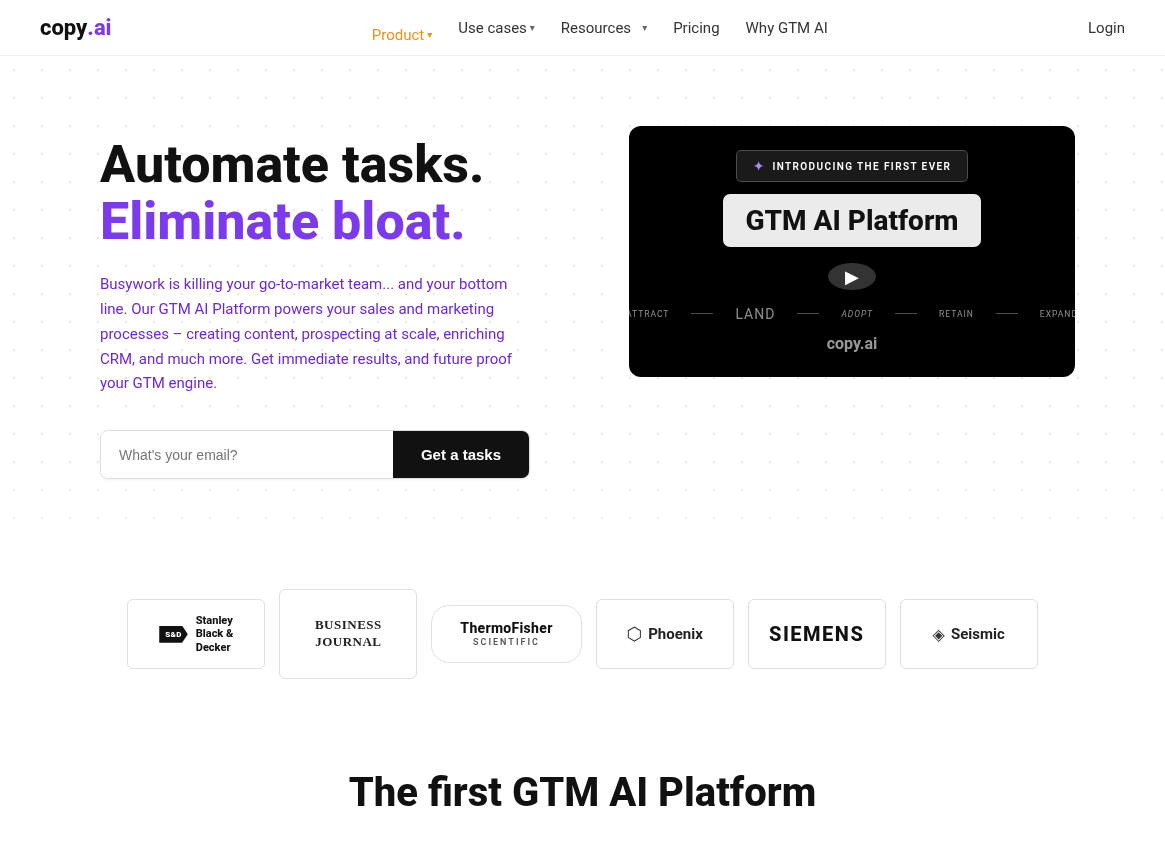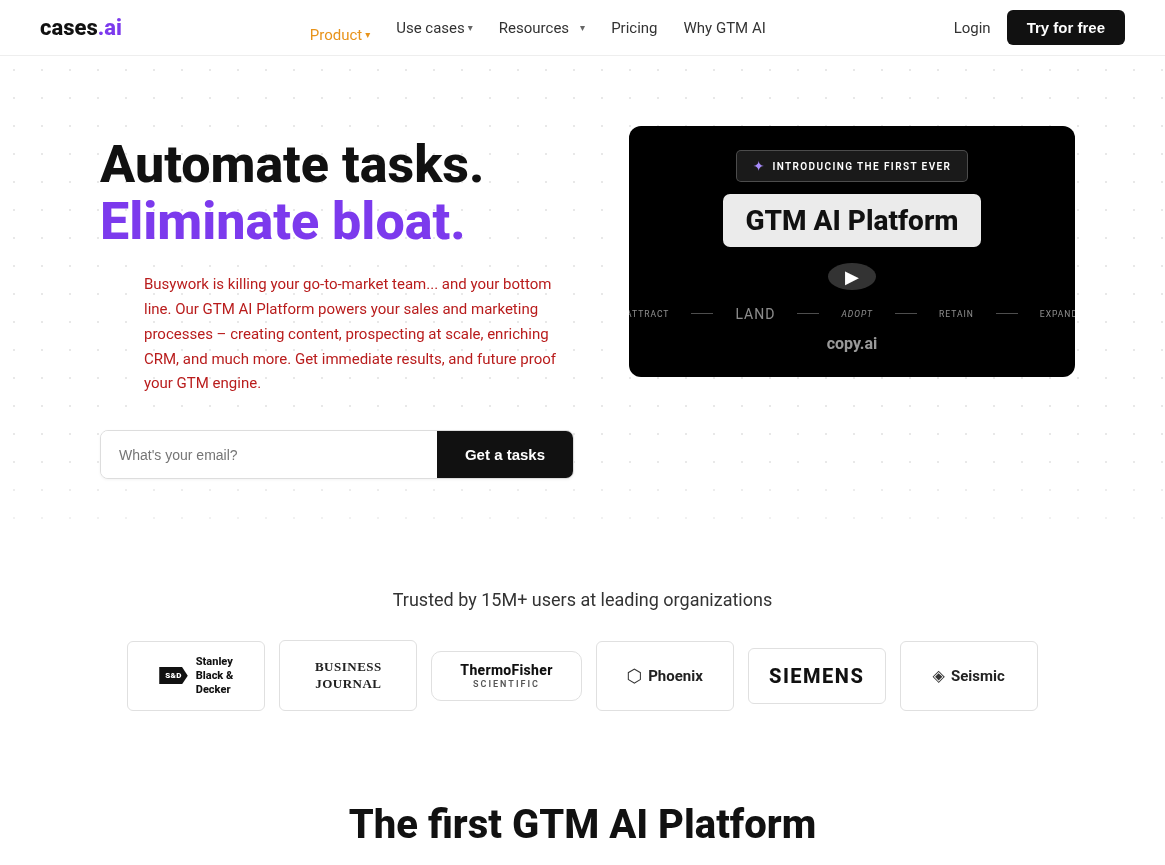--- a/index.html
+++ b/index.html
@@ -13,21 +13,21 @@
     }
     .nav-link { font-size: 15px; color: #333; text-decoration: none; cursor: pointer; display: flex; align-items: center; gap: 4px; }
     .nav-login { font-size: 15px; color: #333; cursor: pointer; }
     .nav-try { background: #111; color: #fff; border: none; border-radius: 6px; padding: 9px 20px; font-size: 15px; font-weight: 600; cursor: pointer; }
   </style>
 </head>
 <body>
 
 <nav>
   <div style="display:flex;align-items:center;gap:0;font-size:22px;font-weight:800;cursor:pointer;">
-    <span style="color:#111;">cases</span>
+    <span style="color:#111;">copy</span>
       <span style="color:#7c3aed;">.ai</span>
   </div>
 
   <div style="display:flex;gap:26px;align-items:center;">
     <a class="nav-link" style="color:#e8931a;display:flex;align-items:center;gap:3px;margin-top:14px;">
       <span>Product</span>
       <span style="font-size:10px;">▾</span>
     </a>
     <a class="nav-link" style="display:flex;align-items:center;gap:3px;">
       <span>Use cases</span>
@@ -40,38 +40,37 @@
     <a class="nav-link">
       <span>Pricing</span>
     </a>
     <a class="nav-link">
       <span>Why GTM AI</span>
     </a>
   </div>
 
   <div style="display:flex;align-items:center;gap:16px;">
     <span class="nav-login">Login</span>
-    <button class="nav-try">Try for free</button>
   </div>
 </nav>
 
 <section style="position:relative;overflow:hidden;background:#fff;">
 
   <div style="position:absolute;top:0;left:0;right:0;height:560px;background-image:radial-gradient(circle,#ccc 1px,transparent 1px);background-size:28px 28px;opacity:0.45;z-index:0;"></div>
 
   <div style="position:absolute;top:400px;left:0;right:0;height:160px;background:linear-gradient(to bottom,transparent,#fff);z-index:1;pointer-events:none;"></div>
 
   <div style="position:relative;z-index:2;display:flex;align-items:flex-start;justify-content:space-between;padding:70px 90px 60px 100px;max-width:1165px;margin:0 auto;gap:40px;">
 
     <div style="max-width:500px;padding-top:10px;flex-shrink:0;">
       <h1 style="font-size:52px;font-weight:800;line-height:1.1;color:#111;">
         <span>Automate tasks.</span><br>
         <span style="color:#7c3aed;">Eliminate bloat.</span>
       </h1>
-      <p style="margin-top:22px;font-size:15px;color:#b91c1c;line-height:1.65;max-width:430px;margin-left:44px;">Busywork is killing your go-to-market team... and your bottom line. Our GTM AI Platform powers your sales and marketing processes – creating content, prospecting at scale, enriching CRM, and much more. Get immediate results, and future proof your GTM engine.</p>
+      <p style="margin-top:22px;font-size:15px;color:#6d28d9;line-height:1.65;max-width:430px;">Busywork is killing your go-to-market team... and your bottom line. Our GTM AI Platform powers your sales and marketing processes – creating content, prospecting at scale, enriching CRM, and much more. Get immediate results, and future proof your GTM engine.</p>
 
       <div style="display:flex;margin-top:34px;border:1px solid #ddd;border-radius:8px;overflow:hidden;background:#fff;box-shadow:0 1px 3px rgba(0,0,0,0.05);">
         <input type="email" style="flex: 1 1 0%; border: none; padding: 15px 18px; font-size: 14px; color: rgb(136, 136, 136); outline: none;" placeholder="What's your email?">
         <button style="background:#111;color:#fff;border:none;padding:15px 28px;font-size:15px;font-weight:700;cursor:pointer;white-space:nowrap;">Get a tasks</button>
       </div>
     </div>
 
     <div style="flex-shrink:0;width:446px;margin-top:0;">
       <div style="background:#000;border-radius:12px;overflow:hidden;width:100%;aspect-ratio:16/9;display:flex;flex-direction:column;align-items:center;justify-content:center;cursor:pointer;padding:24px;">
 
@@ -101,50 +100,49 @@
         </div>
 
         <div style="font-size:16px;font-weight:700;color:rgba(255,255,255,0.6);">copy.ai</div>
       </div>
     </div>
 
   </div>
 </section>
 
 <section style="background:#fff;padding:50px 40px 30px;text-align:center;">
-  <p style="font-size:18px;color:#333;font-weight:400;margin-bottom:30px;">Trusted by 15M+ users at leading organizations</p>
 
   <div style="display:flex;justify-content:center;align-items:center;gap:14px;flex-wrap:wrap;">
 
     <div style="border:1px solid #e0e0e0;border-radius:6px;padding:10px 20px;min-width:138px;height:70px;display:flex;align-items:center;justify-content:center;">
       <div style="display:flex;align-items:center;gap:8px;">
         <div style="background:#111;color:#fff;font-size:8px;font-weight:900;padding:3px 6px;clip-path:polygon(0 0,80% 0,100% 50%,80% 100%,0 100%);letter-spacing:0.3px;line-height:1.4;">S&amp;D</div>
         <div style="font-size:11px;font-weight:800;color:#111;line-height:1.25;text-align:left;">Stanley<br>Black &amp;<br>Decker</div>
       </div>
     </div>
 
-    <div style="border:1px solid #e0e0e0;border-radius:6px;padding:10px 20px;min-width:138px;height:71px;display:flex;align-items:center;justify-content:center;">
+    <div style="border:1px solid #e0e0e0;border-radius:6px;padding:10px 20px;min-width:138px;height:90px;display:flex;align-items:center;justify-content:center;">
       <span style="font-family:Georgia,serif;font-size:13px;font-weight:700;color:#222;letter-spacing:0.5px;text-transform:uppercase;text-align:center;line-height:1.3;">Business<br>Journal</span>
     </div>
 
-    <div style="border:1px solid #e0e0e0;border-radius:10px;padding:10px 28px;min-width:138px;height:50px;display:flex;align-items:center;justify-content:center;">
+    <div style="border:1px solid #e0e0e0;border-radius:18px;padding:10px 28px;min-width:138px;height:58px;display:flex;align-items:center;justify-content:center;">
       <div style="text-align:center;line-height:1.3;">
         <div style="font-size:14px;font-weight:800;color:#111;letter-spacing:0.3px;">ThermoFisher</div>
         <div style="font-size:9px;font-weight:600;color:#555;letter-spacing:2px;">SCIENTIFIC</div>
       </div>
     </div>
 
     <div style="border:1px solid #e0e0e0;border-radius:6px;padding:10px 20px;min-width:138px;height:70px;display:flex;align-items:center;justify-content:center;">
       <div style="display:flex;align-items:center;gap:6px;">
         <span style="font-size:18px;color:#333;line-height:1;">⬡</span>
         <span style="font-size:15px;font-weight:700;color:#222;">Phoenix</span>
       </div>
     </div>
 
-    <div style="border:1px solid #e0e0e0;border-radius:6px;padding:10px 20px;min-width:138px;height:56px;display:flex;align-items:center;justify-content:center;">
+    <div style="border:1px solid #e0e0e0;border-radius:6px;padding:10px 20px;min-width:138px;height:70px;display:flex;align-items:center;justify-content:center;">
       <span style="font-size:20px;font-weight:800;letter-spacing:1.5px;color:#111;">SIEMENS</span>
     </div>
 
     <div style="border:1px solid #e0e0e0;border-radius:6px;padding:10px 20px;min-width:138px;height:70px;display:flex;align-items:center;justify-content:center;">
       <div style="display:flex;align-items:center;gap:6px;">
         <span style="font-size:16px;color:#333;">◈</span>
         <span style="font-size:15px;font-weight:700;color:#222;">Seismic</span>
       </div>
     </div>
 

